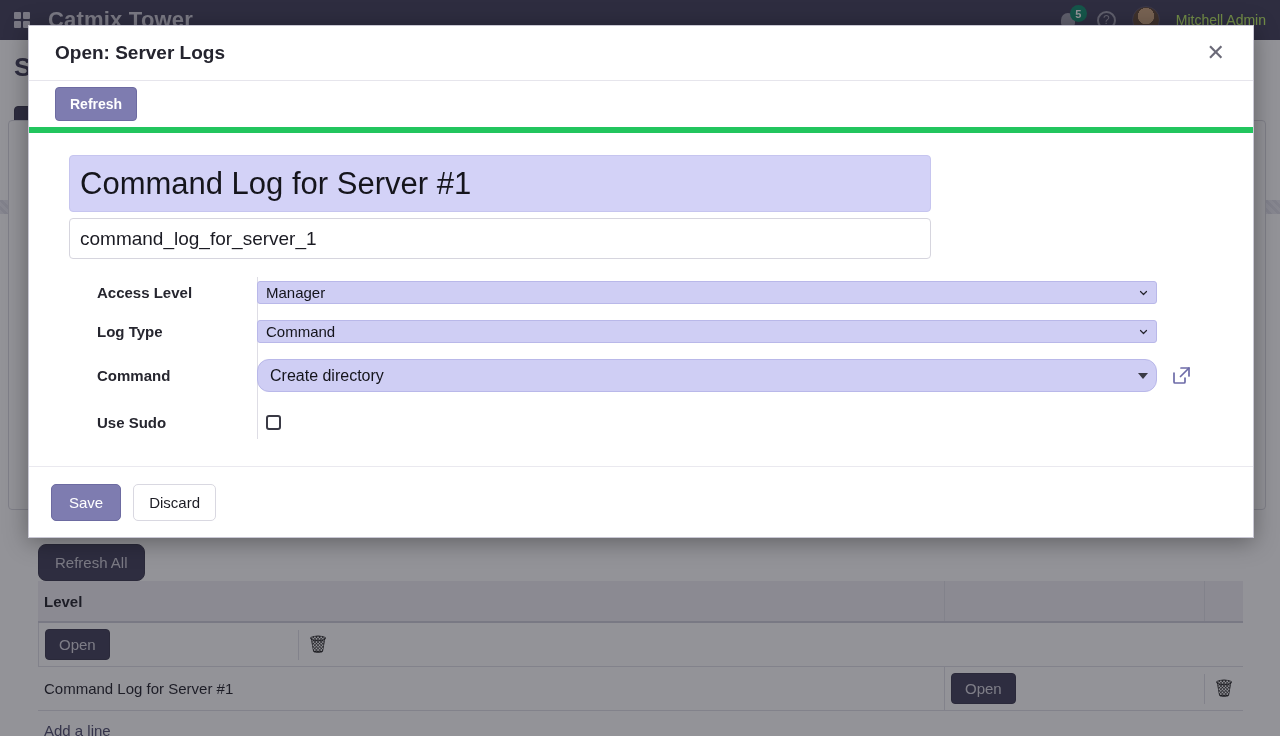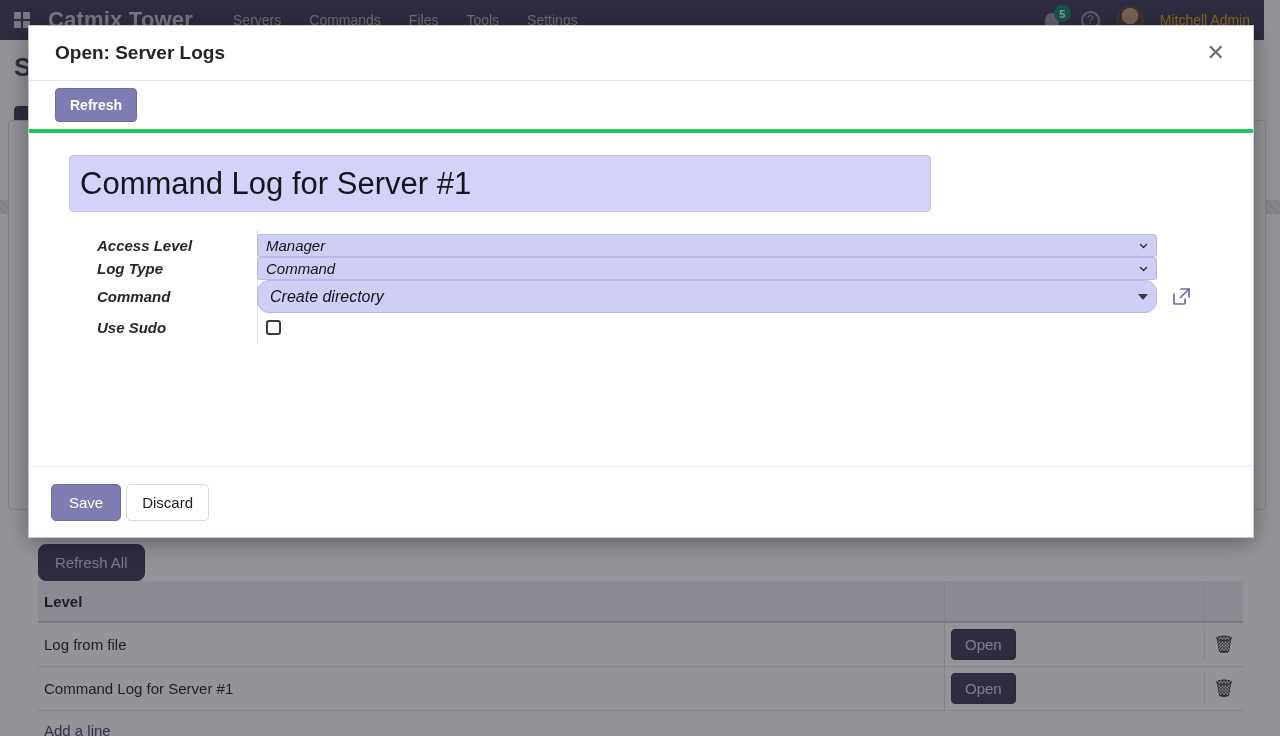--- a/index.html
+++ b/index.html
@@ -10,21 +10,21 @@
     font-family: "Liberation Sans", sans-serif;
     background: #ffffff;
   }
 
   
   #app-background {
     position: absolute; inset: 0;
     background: #ffffff;
   }
   .topnav {
-    position: absolute; top: 0; left: 0; right: 16px; height: 40px;
+    position: absolute; top: 0; left: 0; right: 0; height: 40px;
     background: #3f3d56;
     display: flex; align-items: center;
     padding: 0 14px;
     color: #d8d7e2;
     font-size: 14px;
   }
   .grid-icon {
     width: 16px; height: 16px;
     display: grid; grid-template-columns: 7px 7px; grid-template-rows: 7px 7px;
     gap: 2px; margin-right: 18px; flex: none;
@@ -52,21 +52,21 @@
   .help-icon {
     width: 19px; height: 19px; border-radius: 50%;
     border: 2px solid #9c9bab; color: #9c9bab;
     font-size: 12px; display: flex; align-items: center; justify-content: center;
   }
   .avatar {
     width: 28px; height: 28px; border-radius: 50%;
     background: radial-gradient(circle at 50% 35%, #c9a27a 0 38%, #5d4430 39% 100%);
     border: 1px solid #554f6b;
   }
-  .user-name { font-size: 14px; color: #eab308; white-space: nowrap; }
+  .user-name { font-size: 14px; color: #bef264; white-space: nowrap; }
 
   .page-title {
     position: absolute; left: 14px; top: 52px;
     font-size: 26px; font-weight: 600; color: #3f3d56;
   }
   .bg-btn {
     position: absolute; left: 14px;
     background: #3f3d56; color: #e6e5ee;
     border: 1px solid #36344b; border-radius: 4px;
     padding: 8px 16px; font-size: 14px;
@@ -127,21 +127,21 @@
     padding: 0 22px 0 26px;
     border-bottom: 1px solid #e6e5ec;
   }
   .modal-title { font-size: 19px; font-weight: 700; color: #24242e; }
   .modal-close {
     margin-left: auto; font-size: 22px; color: #6b6a78;
     line-height: 1; cursor: pointer; padding: 2px 6px;
   }
   .modal-toolbar {
     height: 52px; flex: none; display: flex; align-items: center;
-    padding: 0 26px; border-bottom: 4px solid #22c55e;
+    padding: 0 26px; border-bottom: 6px solid #22c55e;
   }
   .btn-primary {
     background: #7e7cb0; color: #ffffff;
     border: 1px solid #6d6ba1; border-radius: 4px;
     padding: 8px 14px; font-size: 14px; font-weight: 600;
   }
   .modal-body { flex: 1 1 auto; padding: 22px 26px 0 40px; position: relative; }
 
   .title-display {
     width: 862px; height: 57px;
@@ -153,23 +153,22 @@
     width: 862px; height: 41px; margin-top: 6px;
     background: #ffffff; border: 1px solid #d6d5de; border-radius: 4px;
     display: flex; align-items: center; padding: 0 10px;
     font-size: 19px; color: #1b1b23;
   }
 
   .form-grid {
     margin-top: 22px; position: relative;
     display: grid;
     grid-template-columns: 188px 1fr;
-    row-gap: 0;
+    row-gap: 16px;
     align-items: center;
-    font-style: italic;
   }
   .form-grid::before {
     content: ""; position: absolute;
     left: 188px; top: -4px; bottom: -8px; width: 1px; background: #dedde5;
   }
   .f-label { font-size: 15px; font-weight: 700; color: #26262f; padding-left: 28px; }
   .f-ctl { display: flex; align-items: center; gap: 12px; }
 
   .select {
     width: 900px; height: 23px;
@@ -192,21 +191,21 @@
   }
   .ext-link { width: 24px; height: 24px; flex: none; cursor: pointer; }
   .chkrow { padding-top: 6px; }
   .chkbox {
     width: 15px; height: 15px; border: 2px solid #3a3a45;
     border-radius: 3px; background: #fff; display: block; margin-left: 9px;
   }
   .modal-foot {
     flex: none; height: 71px;
     border-top: 1px solid #eae9ef;
-    display: flex; align-items: center; gap: 5px;
+    display: flex; align-items: center; gap: 12px;
     padding: 0 22px;
   }
   .btn-ghost {
     background: #ffffff; color: #1c1c24;
     border: 1px solid #d9d8e1; border-radius: 5px;
     padding: 9px 15px; font-size: 15px;
   }
   .btn-save {
     background: #7e7cb0; color: #fff;
     border: 1px solid #6d6ba1; border-radius: 5px;
@@ -219,27 +218,20 @@
 <div id="app-background">
 
   <div class="topnav">
     <div class="grid-icon">
       <i></i>
         <i></i>
         <i></i>
         <i></i>
     </div>
     <div class="brand">Catmix Tower</div>
-    <div class="navlinks">
-      <span>Servers</span>
-      <span>Commands</span>
-      <span>Files</span>
-      <span>Tools</span>
-      <span>Settings</span>
-    </div>
     <div class="nav-right">
       <div class="bell-wrap">
         <div class="bell"></div>
         <div class="badge">5</div>
       </div>
       <div class="help-icon">?</div>
       <div class="avatar"></div>
       <div class="user-name">Mitchell Admin</div>
     </div>
   </div>
@@ -254,21 +246,20 @@
     <div class="refresh-all">Refresh All</div>
 
     <div class="tbl">
       <div class="tbl-row tbl-head">
         <div class="c-name">Level</div>
         <div class="c-open"></div>
         <div class="c-del"></div>
       </div>
 
       <div class="tbl-row">
-        <div class="c-name">Log from file</div>
         <div class="c-open">
           <button class="open-btn">Open</button>
         </div>
         <div class="c-del">
           <span class="trash">🗑</span>
         </div>
       </div>
 
       <div class="tbl-row">
         <div class="c-name">Command Log for Server #1</div>
@@ -296,20 +287,21 @@
     <div class="modal-close">✕</div>
   </div>
 
   <div class="modal-toolbar">
     <button class="btn-primary">Refresh</button>
   </div>
 
   <div class="modal-body">
 
     <div class="title-display">Command Log for Server #1</div>
+    <div class="title-input">command_log_for_server_1</div>
 
     <div class="form-grid">
 
       <div class="f-label">Access Level</div>
       <div class="f-ctl">
         <div class="select">
           <span>Manager</span>
           <svg class="chev" viewBox="0 0 12 12">
             <path d="M2 4l4 4 4-4" fill="none" stroke="#25252e" stroke-width="1.6" stroke-linecap="round" stroke-linejoin="round"></path>
           </svg>

